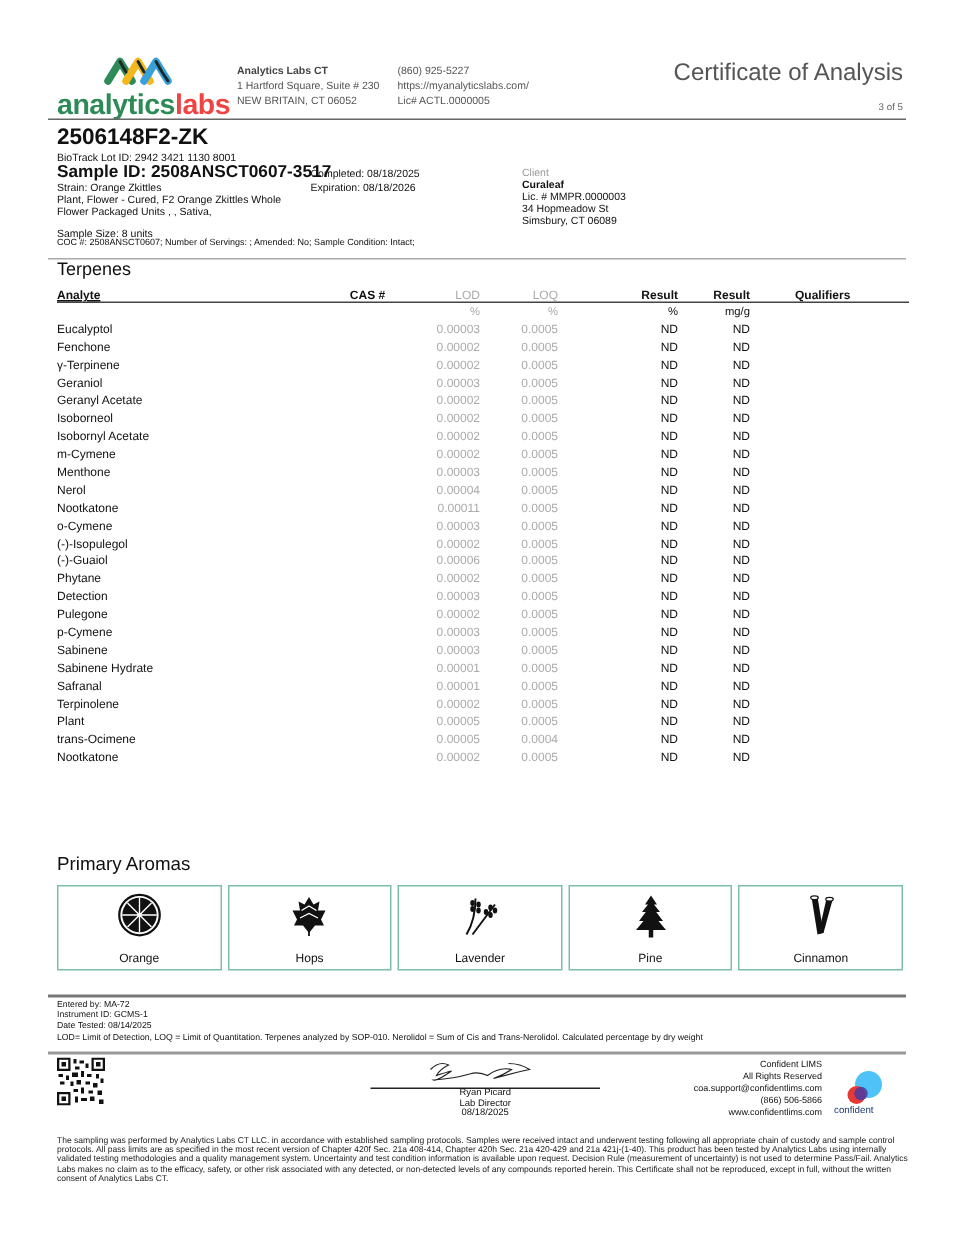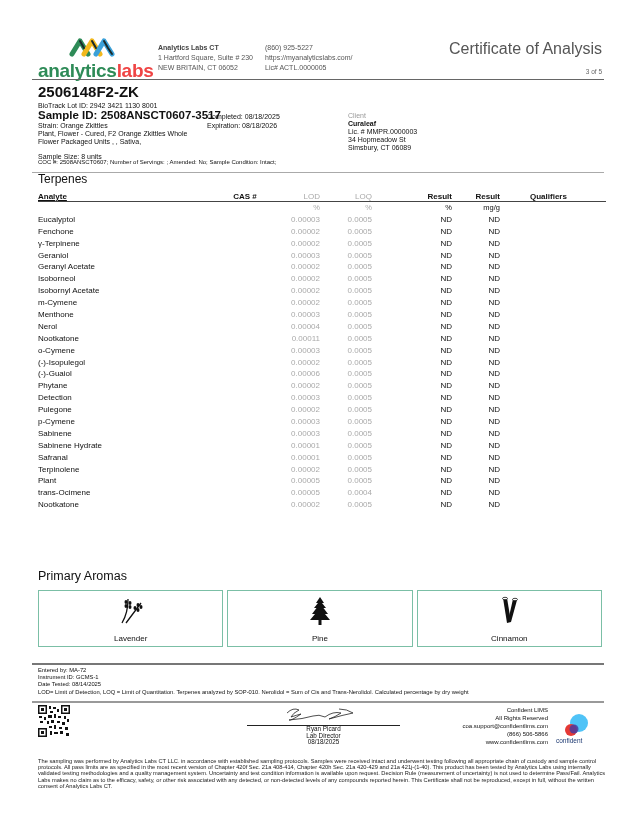--- a/index.html
+++ b/index.html
@@ -312,20 +312,42 @@
         <span class="c-lod">0.00002</span>
         <span class="c-loq">0.0005</span>
         <span class="c-r1">ND</span>
         <span class="c-r2">ND</span>
       </div>
     </div>
 </div>
 
 <div class="abs aroma-title">Primary Aromas</div>
 <div class="abs aromas">
+  <div class="aroma">
+    <svg width="30" height="30" viewBox="0 0 30 30">
+      <circle cx="15" cy="15" r="13.5" fill="none" stroke="#111" stroke-width="1.5"></circle>
+      <circle cx="15" cy="15" r="11.5" fill="#111"></circle>
+      <g stroke="#fff" stroke-width="0.9">
+        <line x1="15" y1="3.5" x2="15" y2="26.5"></line>
+          <line x1="3.5" y1="15" x2="26.5" y2="15"></line>
+        <line x1="7" y1="7" x2="23" y2="23"></line>
+          <line x1="23" y1="7" x2="7" y2="23"></line>
+      </g>
+      <circle cx="15" cy="15" r="1.5" fill="#fff"></circle>
+    </svg>
+    <div class="lbl">Orange</div>
+  </div>
+  <div class="aroma">
+    <svg width="30" height="30" viewBox="0 0 30 30">
+      <path d="M15 3 L18 8 L22 6 L21 12 L26 12 L23 18 L25 22 L19 22 L15 27 L11 22 L5 22 L7 18 L4 12 L9 12 L8 6 L12 8 Z" fill="#111"></path>
+      <path d="M10 12 L15 9 L20 12 M9 17 L15 14 L21 17" stroke="#fff" stroke-width="0.9" fill="none"></path>
+      <line x1="15" y1="26" x2="15" y2="29" stroke="#111" stroke-width="1.2"></line>
+    </svg>
+    <div class="lbl">Hops</div>
+  </div>
   <div class="aroma">
     <svg width="30" height="30" viewBox="0 0 30 30">
       <path d="M6 28 Q12 18 12 4 M10 28 Q16 20 25 8" stroke="#111" stroke-width="1.3" fill="none"></path>
       <g fill="#111">
         <ellipse cx="10" cy="7" rx="1.5" ry="2"></ellipse>
           <ellipse cx="14" cy="8" rx="1.5" ry="2"></ellipse>
         <ellipse cx="10" cy="11" rx="1.5" ry="2"></ellipse>
           <ellipse cx="14" cy="12" rx="1.5" ry="2"></ellipse>
         <ellipse cx="22" cy="10" rx="1.5" ry="2"></ellipse>
           <ellipse cx="25" cy="12" rx="1.5" ry="2"></ellipse>

